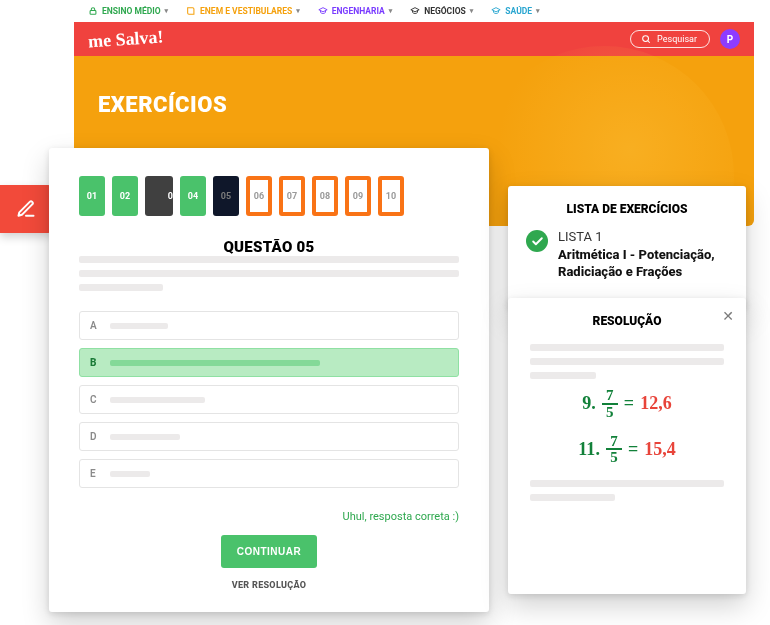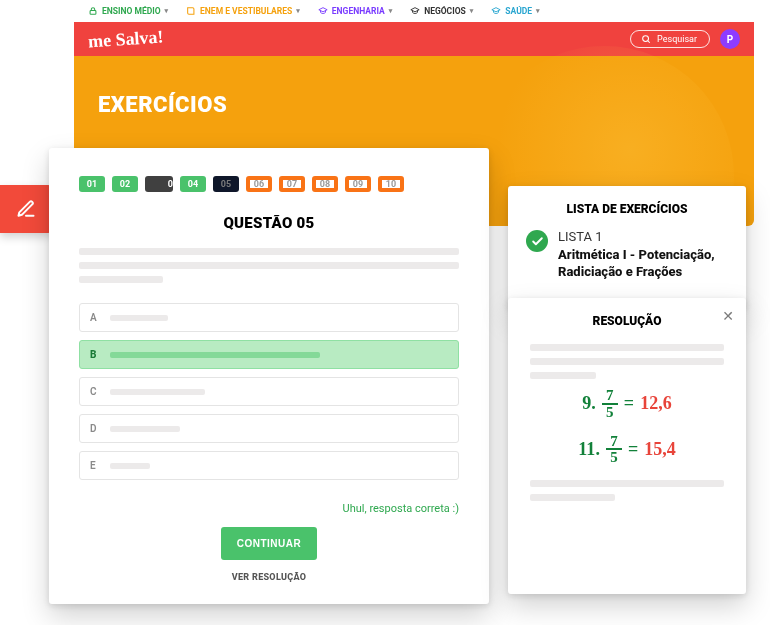--- a/index.html
+++ b/index.html
@@ -132,37 +132,36 @@
     .main-card {
       left: 49px;
       top: 148px;
       width: 440px;
       padding: 28px 30px 22px;
     }
 
     
     .qnav { display: flex; gap: 7px; margin-bottom: 22px; }
     .qpill {
-      width: 26px; height: 16px;
+      width: 26px; height: 40px;
       border-radius: 3px;
       font-size: 9px;
       font-weight: 700;
       display: flex; align-items: center; justify-content: center;
       cursor: pointer;
     }
     .qpill.correct { background: #4ac26b; color: #fff; }
     .qpill.wrong   { background: #404040; color: #fff; padding-left: 28px; }
     .qpill.current { background: #0f172a; color: #7a7a7a; }
     .qpill.future  { background: #fff; border: 4px solid #f97316; color: #9a9a9a; }
 
     .qtitle {
       text-align: center;
       font-weight: 900;
       font-size: 15px;
-      margin-bottom: 16px;
       letter-spacing: 0.3px;
     }
 
     .skel-lines { margin-bottom: 20px; }
     .skel { height: 7px; background: #eceaea; border-radius: 2px; margin-bottom: 7px; }
 
     .answers { display: flex; flex-direction: column; gap: 8px; margin-bottom: 22px; }
     .answer {
       border: 1px solid #e4e4e4;
       border-radius: 3px;

